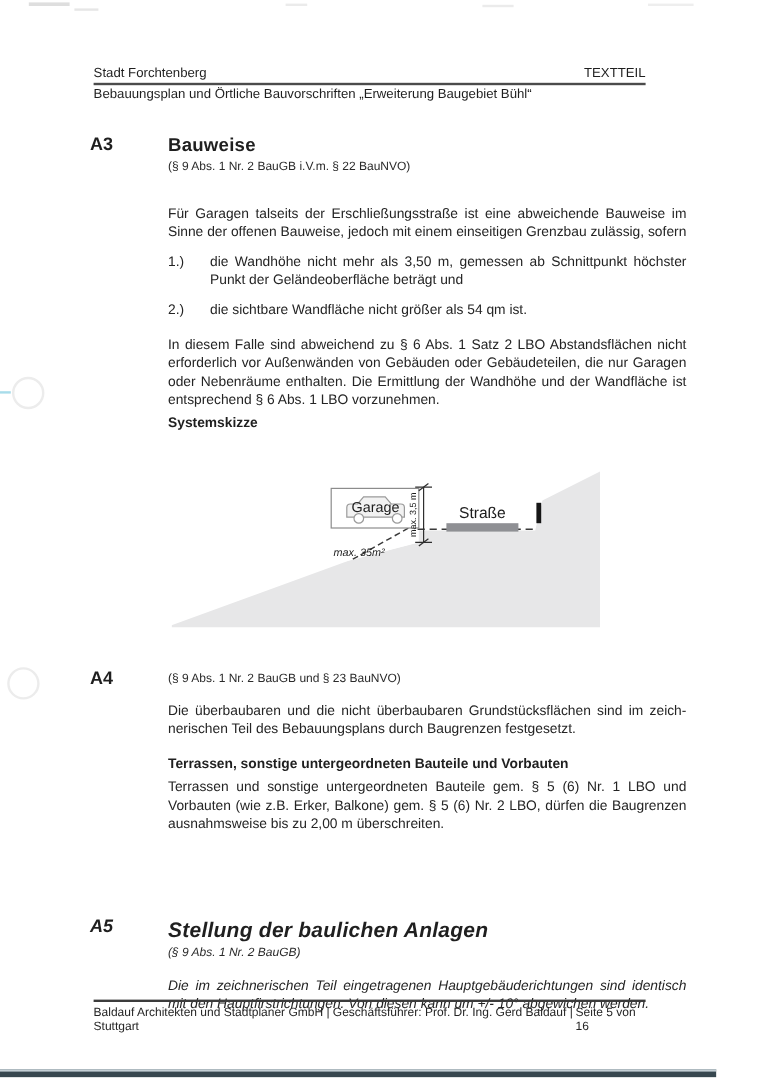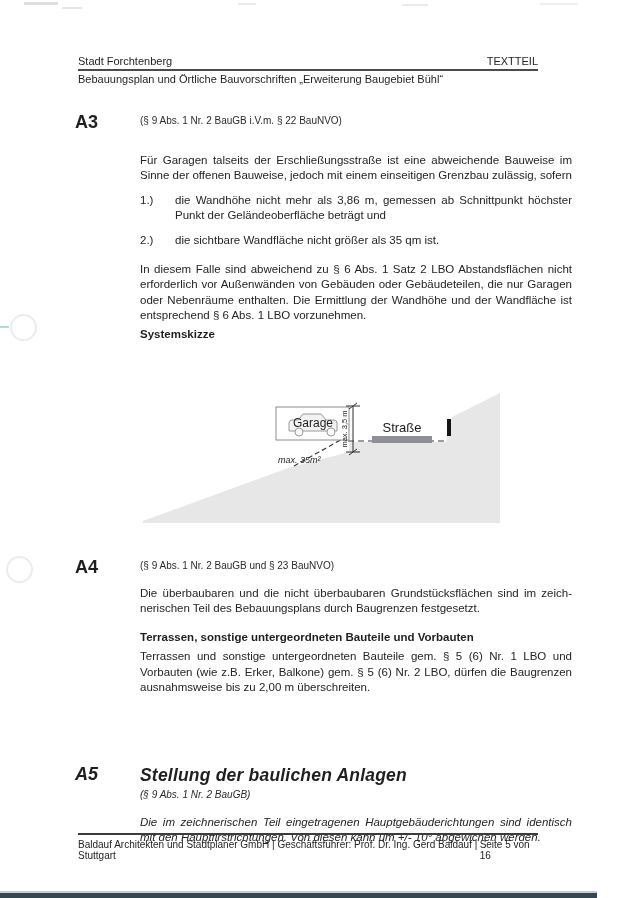--- a/index.html
+++ b/index.html
@@ -14,21 +14,21 @@
   
   .header { position:absolute; left:78px; right:59px; top:55px; }
   .header-line1 {
     display:flex; justify-content:space-between; font-size:11px;
     padding-bottom:2px; border-bottom:2px solid #4b4b4b;
   }
   .header-line2 { font-size:11px; margin-top:2px; }
   
   .section { position:absolute; left:75px; width:497px; }
   .sec-grid { display:flex; }
-  .sec-num { width:65px; font-weight:bold; font-size:18px; flex:none; }
+  .sec-num { width:65px; font-weight:bold; font-size:15px; flex:none; }
   .sec-body { flex:1; min-width:0; }
   .sec-title { font-weight:bold; font-size:15.5px; letter-spacing:.2px; line-height:19px; }
   .sec-title.big { font-size:17.5px; line-height:22px; }
   .sec-legal { font-size:10px; margin-top:3px; color:#2b2b2b; }
   .para {
     font-size:11.5px; line-height:15.4px; text-align:justify;
     margin-top:27px; color:#242424;
   }
   .para.first { margin-top:15px; }
   .list { margin-top:9px; }
@@ -84,30 +84,31 @@
       <span>Stadt Forchtenberg</span>
       <span>TEXTTEIL</span>
     </div>
     <div class="header-line2">Bebauungsplan und Örtliche Bauvorschriften „Erweiterung Baugebiet Bühl“</div>
   </div>
 
   <div class="section" style="top:112px;">
     <div class="sec-grid">
       <div class="sec-num">A3</div>
       <div class="sec-body">
+        <div class="sec-title">Bauweise</div>
         <div class="sec-legal">(§ 9 Abs. 1 Nr. 2 BauGB i.V.m. § 22 BauNVO)</div>
         <div class="para">Für Garagen talseits der Erschließungsstraße ist eine abweichende Bauweise im Sinne der offenen Bauweise, jedoch mit einem einseitigen Grenzbau zulässig, so­fern</div>
         <div class="list">
           <div class="list-row">
             <div class="list-num">1.)</div>
-            <div class="list-text">die Wandhöhe nicht mehr als 3,86 m, gemessen ab Schnittpunkt höchster Punkt der Geländeoberfläche beträgt und</div>
+            <div class="list-text">die Wandhöhe nicht mehr als 3,50 m, gemessen ab Schnittpunkt höchster Punkt der Geländeoberfläche beträgt und</div>
           </div>
           <div class="list-row">
             <div class="list-num">2.)</div>
-            <div class="list-text">die sichtbare Wandfläche nicht größer als 35 qm ist.</div>
+            <div class="list-text">die sichtbare Wandfläche nicht größer als 54 qm ist.</div>
           </div>
         </div>
         <div class="para tight">In diesem Falle sind abweichend zu § 6 Abs. 1 Satz 2 LBO Abstandsflächen nicht erforderlich vor Außenwänden von Gebäuden oder Gebäudeteilen, die nur Gara­gen oder Nebenräume enthalten. Die Ermittlung der Wandhöhe und der Wandflä­che ist entsprechend § 6 Abs. 1 LBO vorzunehmen.</div>
         <div class="subhead small-gap">Systemskizze</div>
       </div>
     </div>
   </div>
 
   <div class="diagram">
     <svg width="357" height="166" viewBox="0 0 357 166" xmlns="http://www.w3.org/2000/svg">

